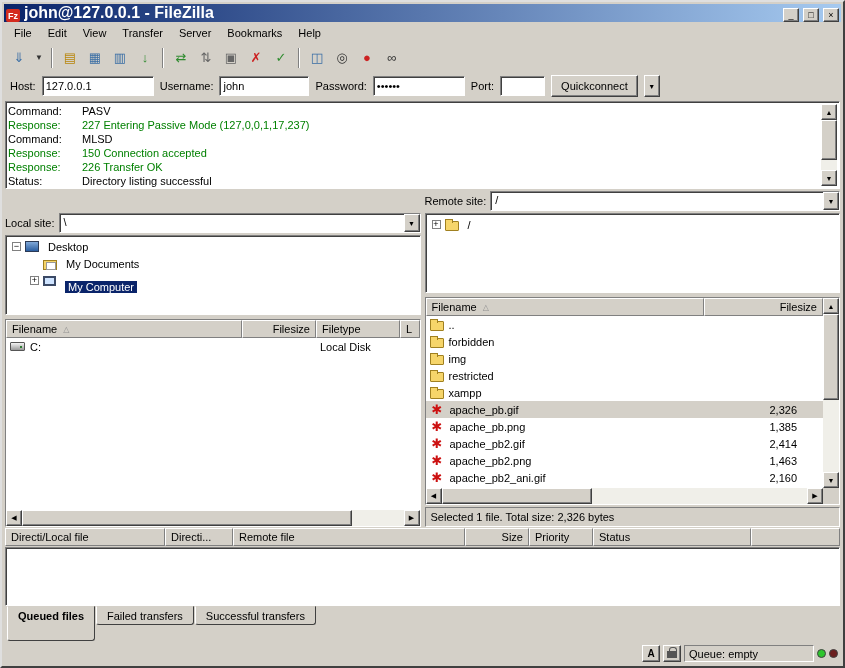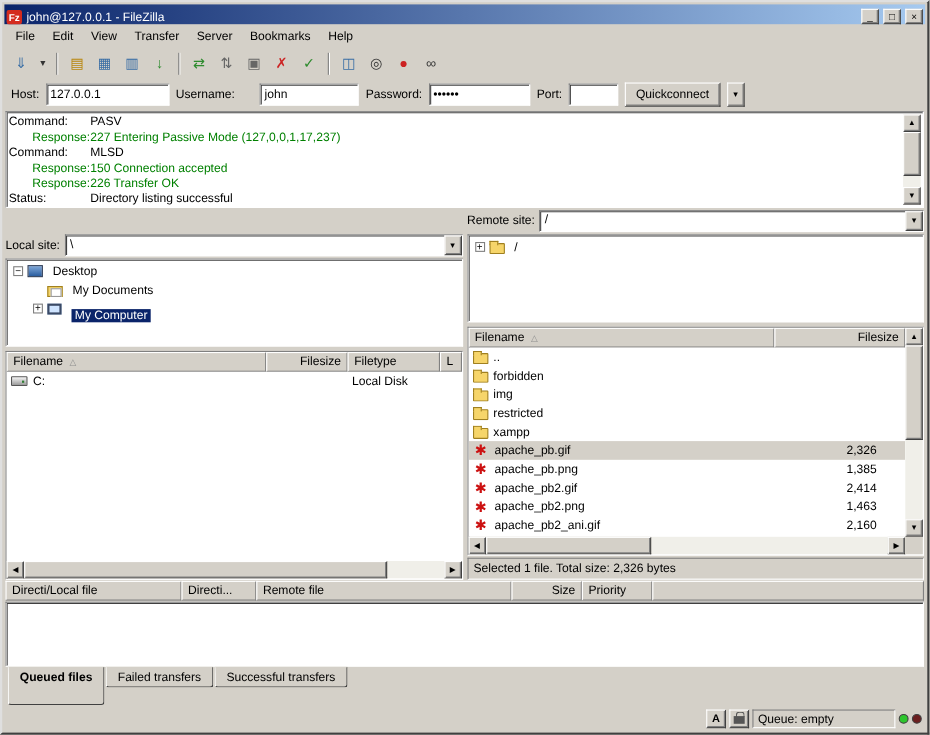--- a/index.html
+++ b/index.html
@@ -9,21 +9,21 @@
 
   
   .sunken { border:1px solid; border-color:#808080 #ffffff #ffffff #808080; box-shadow:inset 1px 1px 0 #404040; }
   .raised { border:1px solid; border-color:#ffffff #404040 #404040 #ffffff; box-shadow:inset -1px -1px 0 #808080; background:#d4d0c8; }
 
   
   .titlebar { flex:0 0 18px; background:linear-gradient(90deg,#0a246a,#a6caf0);
               display:flex; align-items:flex-end; gap:4px; padding:0 2px; }
   .fz-icon { width:14px; height:13px; background:#d42b1e; color:#fff; font-weight:bold; font-size:9px;
              display:flex; align-items:center; justify-content:center; border-radius:2px; flex:0 0 14px; }
-  .title-text { color:#fff; font-weight:normal; font-size:11px; flex:1; white-space:nowrap; overflow:hidden; }
+  .title-text { color:#fff; font-weight:bold; font-size:16px; flex:1; white-space:nowrap; overflow:hidden; }
   .winbtn { width:16px; height:14px; font-size:9px; line-height:11px; text-align:center; color:#000;
             display:flex; align-items:center; justify-content:center; }
 
   
   .menubar { flex:0 0 22px; display:flex; align-items:center; padding-left:2px; border-bottom:1px solid #d4d0c8; }
   .menu-item { font-size:11px; padding:3px 8px; color:#000; }
 
   
   .toolbar { flex:0 0 27px; display:flex; align-items:center; padding:1px 3px; gap:1px; }
   .tbtn { background:transparent; border:1px solid transparent; width:24px; height:22px;
@@ -41,21 +41,21 @@
             border:1px solid; border-color:#808080 #ffffff #ffffff #808080; box-shadow:inset 1px 1px 0 #404040; }
   .qc-btn { height:22px; font-size:11px; padding:2px 9px; }
   .qc-arrow { width:16px; height:22px; font-size:7px; display:flex; align-items:center; justify-content:center; }
 
   
   .log { flex:0 0 88px; background:#fff; margin:0 1px; position:relative; overflow:hidden; }
   .log-inner { position:absolute; inset:2px 18px 2px 2px; font-size:11px; line-height:14px; }
   .log-line { display:flex; white-space:nowrap; }
   .log-label { flex:0 0 74px; }
   .ln-command, .ln-status { color:#000000; }
-  .ln-response { color:#008000;text-align:right; }
+  .ln-response { color:#008000; }
 
   
   .vscroll { width:16px; flex:0 0 16px; background:#f0efe9; display:flex; flex-direction:column; }
   .hscroll { height:16px; flex:0 0 16px; background:#f0efe9; display:flex; }
   .sbtn { width:16px; height:16px; flex:0 0 16px; font-size:7px; display:flex; align-items:center; justify-content:center; color:#000; }
   .vthumb { width:16px; }
   .hthumb { height:16px; }
   .log-scroll { position:absolute; top:2px; right:2px; bottom:2px; }
   .sfill { flex:1; }
   .scorner { height:16px; flex:0 0 16px; background:#d4d0c8; }
@@ -213,21 +213,21 @@
     </button>
     <button class="tbtn">
       <span class="tico c-dark">∞</span>
     </button>
   </div>
 
   <div class="quickbar">
     <span class="qlabel">Host:</span>
     <input class="qinput" style="width: 112px;" value="127.0.0.1">
     <span class="qlabel">Username:</span>
-    <input class="qinput" style="width: 90px; margin-left: 17px;" value="john">
+    <input class="qinput" style="width: 90px;" value="john">
     <span class="qlabel">Password:</span>
     <input class="qinput" style="width: 92px;" value="••••••">
     <span class="qlabel">Port:</span>
     <input class="qinput" style="width: 45px;" value="">
     <button class="qc-btn raised">Quickconnect</button>
     <button class="qc-arrow raised">
       <span>▼</span>
     </button>
   </div>
 
@@ -442,20 +442,21 @@
       <div class="mini-status">Selected 1 file. Total size: 2,326 bytes</div>
     </div>
   </div>
 
   <div class="queue-header">
     <span class="hcell qh-file">Directi/Local file</span>
     <span class="hcell qh-dir">Directi...</span>
     <span class="hcell qh-remote">Remote file</span>
     <span class="hcell qh-size r">Size</span>
     <span class="hcell qh-prio">Priority</span>
+    <span class="hcell qh-status">Status</span>
     <span class="hcell qh-fill"></span>
   </div>
   <div class="queue-body"></div>
 
   <div class="tabs">
     <span class="tab active">Queued files</span>
     <span class="tab">Failed transfers</span>
     <span class="tab">Successful transfers</span>
   </div>
 

